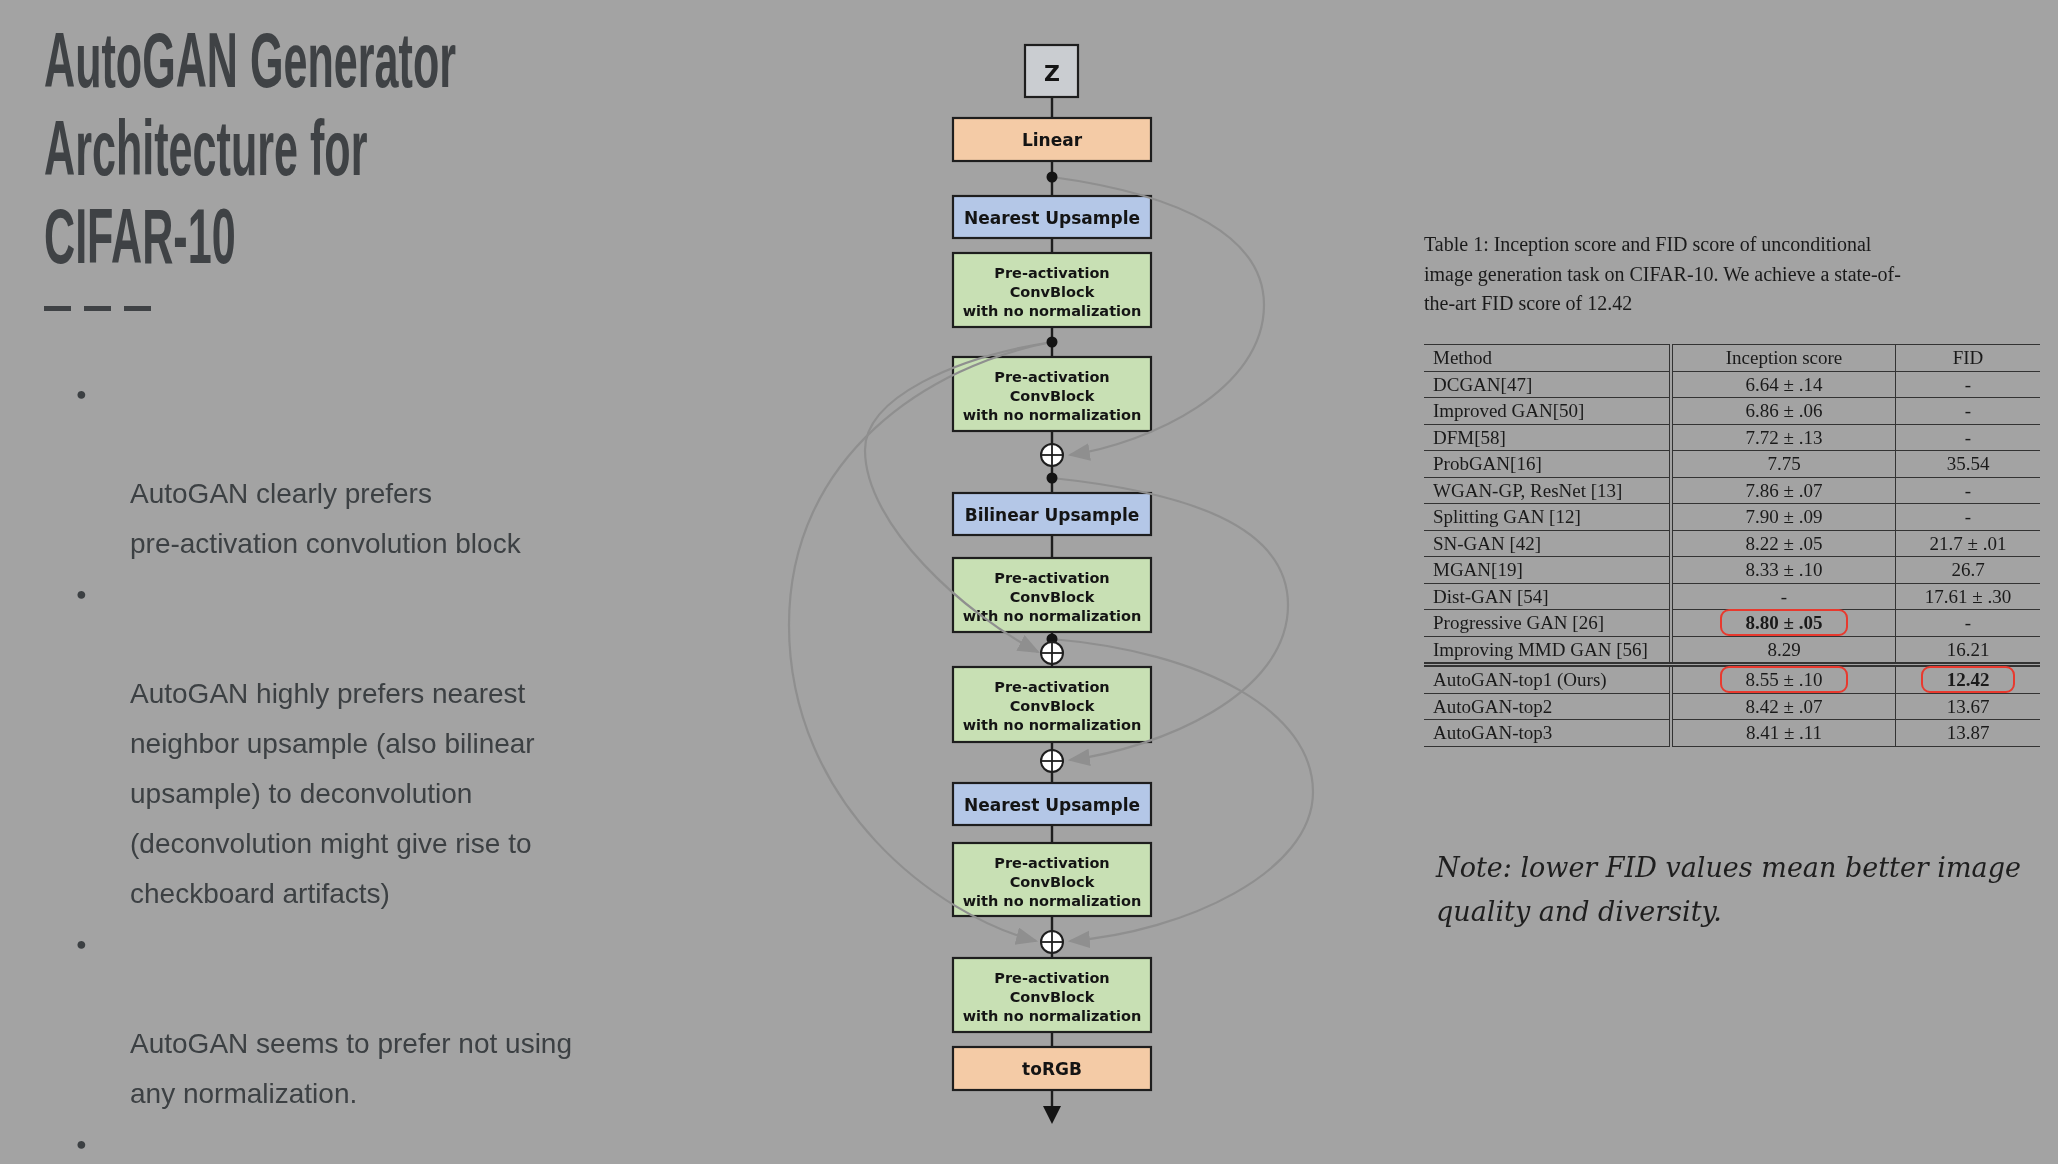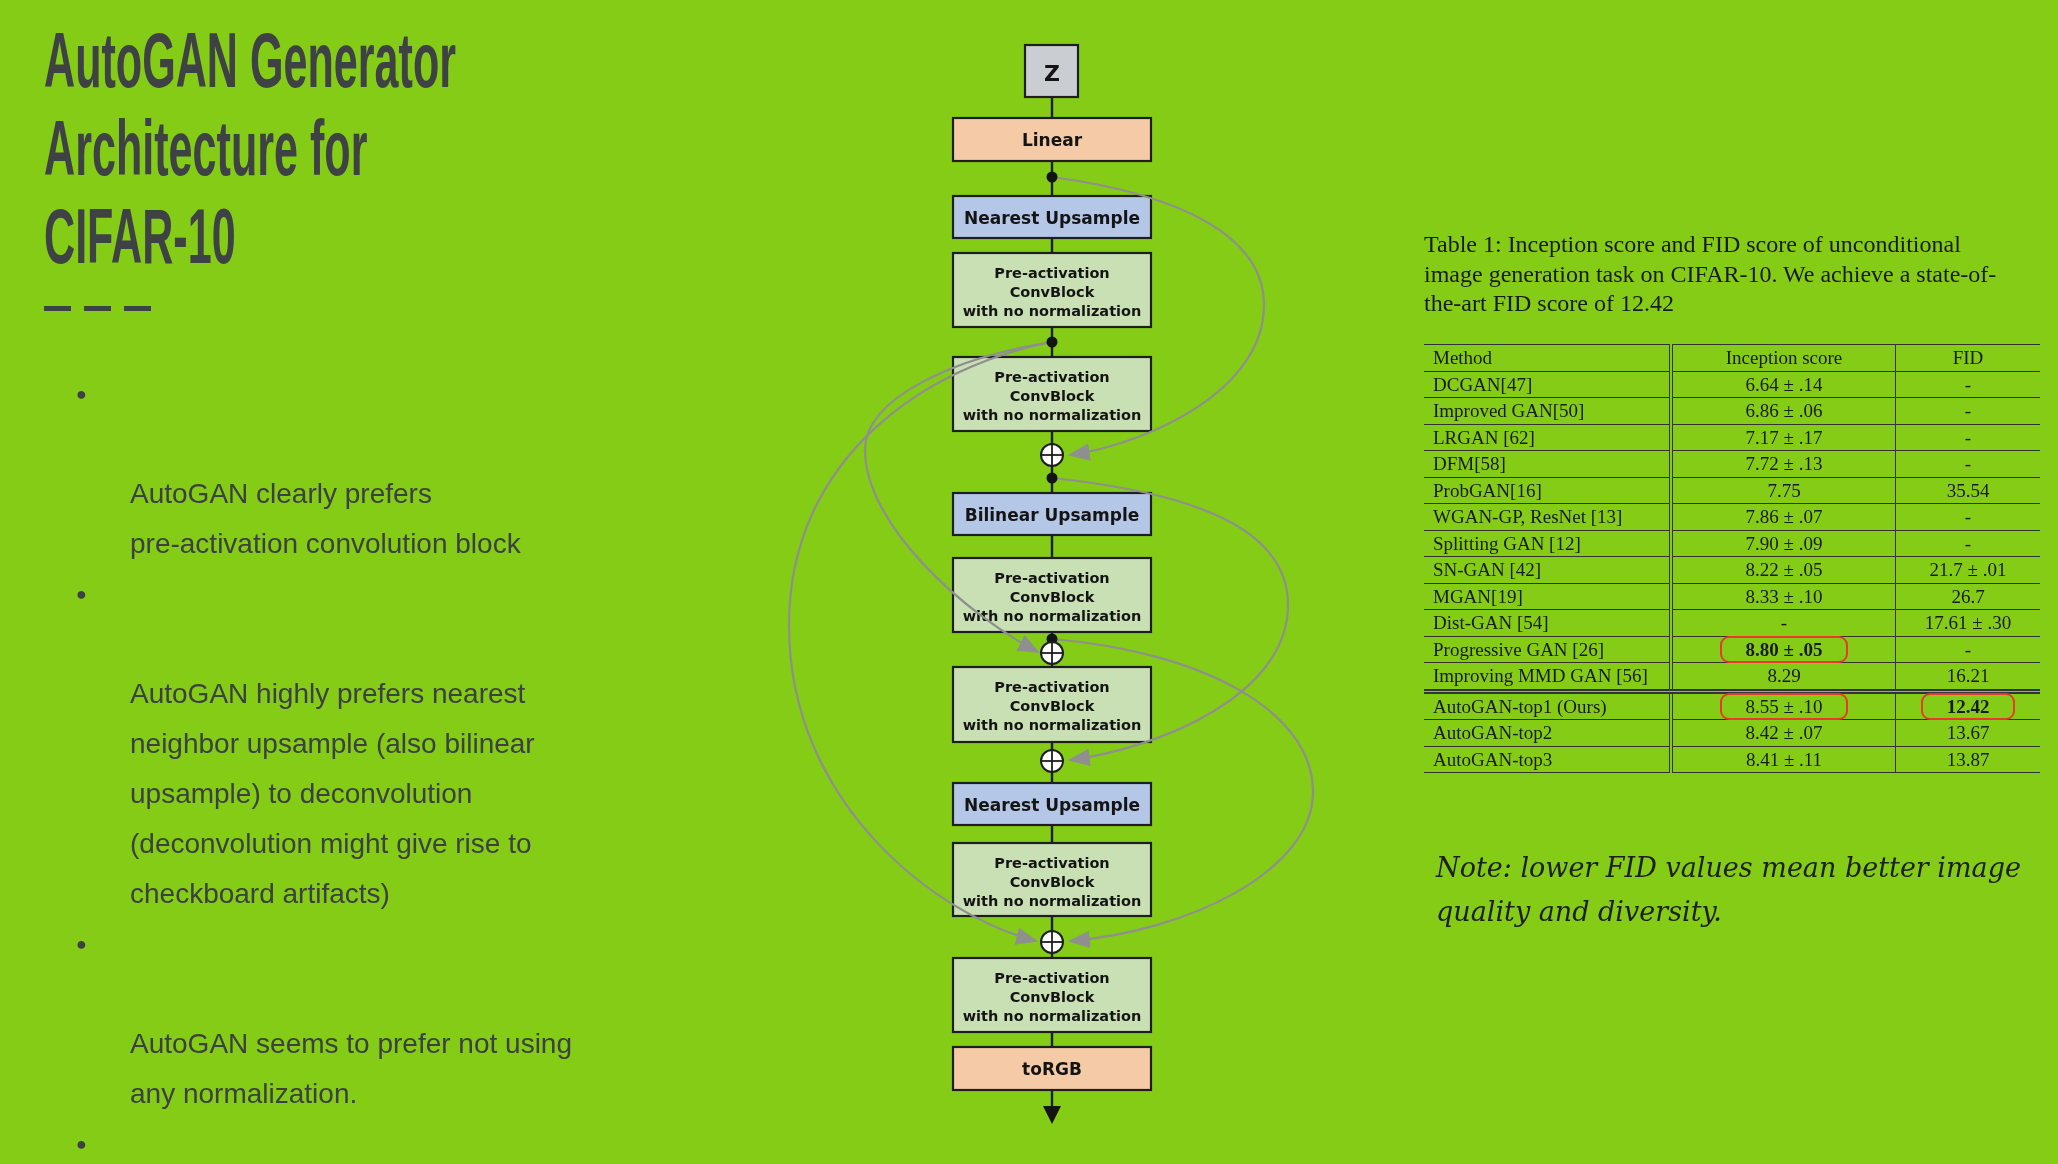--- a/index.html
+++ b/index.html
@@ -1,16 +1,16 @@
 <!DOCTYPE html>
 <html><head>
 <meta charset="utf-8">
 <style>
   html,body{margin:0;padding:0;background:#ffffff;}
-  .slide{position:relative;width:2058px;height:1164px;background:#84cc16;overflow:hidden;
+  .slide{position:relative;width:2058px;height:1164px;background:#a3a3a3;overflow:hidden;
          font-family:"Liberation Sans",sans-serif;}
 
   
   .title{position:absolute;left:44px;top:16px;width:1100px;
          font-family:"Liberation Sans",sans-serif;font-weight:bold;
          font-size:77px;line-height:88px;color:#3F4245;
          white-space:pre-line;transform:scaleX(0.56);transform-origin:0 0;
          letter-spacing:0px;}
   .title-divider{position:absolute;left:44px;top:306px;height:6px;}
   .title-divider .dash{display:inline-block;width:27px;height:5px;background:#3F4245;
@@ -28,21 +28,21 @@
   .zlabel{font-family:"DejaVu Sans",sans-serif;font-weight:bold;font-size:22px;fill:#141414;text-anchor:middle;}
   .clabel{font-family:"DejaVu Sans",sans-serif;font-weight:bold;font-size:14.5px;fill:#141414;text-anchor:middle;}
   .skip{fill:none;stroke-width:2.2px;}
   .mainline{stroke:#1e1e1e;stroke-width:2.4px;}
   .blockrect{stroke:#1e1e1e;stroke-width:2.2px;}
   .oplus{stroke:#1e1e1e;stroke-width:2px;fill:#ffffff;}
   .oplusline{stroke:#1e1e1e;stroke-width:1.8px;}
 
   
   .caption{position:absolute;left:1424px;top:230px;width:618px;
-           font-family:"Liberation Serif",serif;font-size:24px;line-height:29.5px;
+           font-family:"Liberation Serif",serif;font-size:20px;line-height:29.5px;
            color:#1a1a1a;white-space:pre-line;}
   .paper-table{position:absolute;left:1424px;top:344px;border-collapse:collapse;
            font-family:"Liberation Serif",serif;font-size:19px;color:#1a1a1a;}
   .paper-table td,.paper-table th{padding:0 6px;line-height:25.5px;font-weight:normal;
            border-top:1.5px solid #333;white-space:nowrap;}
   .paper-table tr.lastrow td{border-bottom:1.5px solid #333;}
   .paper-table .colm{width:230px;text-align:left;padding-left:9px;}
   .paper-table .coli{width:210px;text-align:center;border-left:4px double #333;margin-top:33px;}
   .paper-table .colf{width:132px;text-align:center;border-left:1.5px solid #333;}
   .paper-table tr.sep td{border-top:5px double #333;}
@@ -210,25 +210,20 @@
       <td class="colm">DCGAN[47]</td>
       <td class="coli">6.64 ± .14</td>
       <td class="colf">-</td>
     </tr>
     <tr>
       <td class="colm">Improved GAN[50]</td>
       <td class="coli">6.86 ± .06</td>
       <td class="colf">-</td>
     </tr>
     <tr>
-      <td class="colm">LRGAN [62]</td>
-      <td class="coli">7.17 ± .17</td>
-      <td class="colf">-</td>
-    </tr>
-    <tr>
       <td class="colm">DFM[58]</td>
       <td class="coli">7.72 ± .13</td>
       <td class="colf">-</td>
     </tr>
     <tr>
       <td class="colm">ProbGAN[16]</td>
       <td class="coli">7.75</td>
       <td class="colf">35.54</td>
     </tr>
     <tr>

